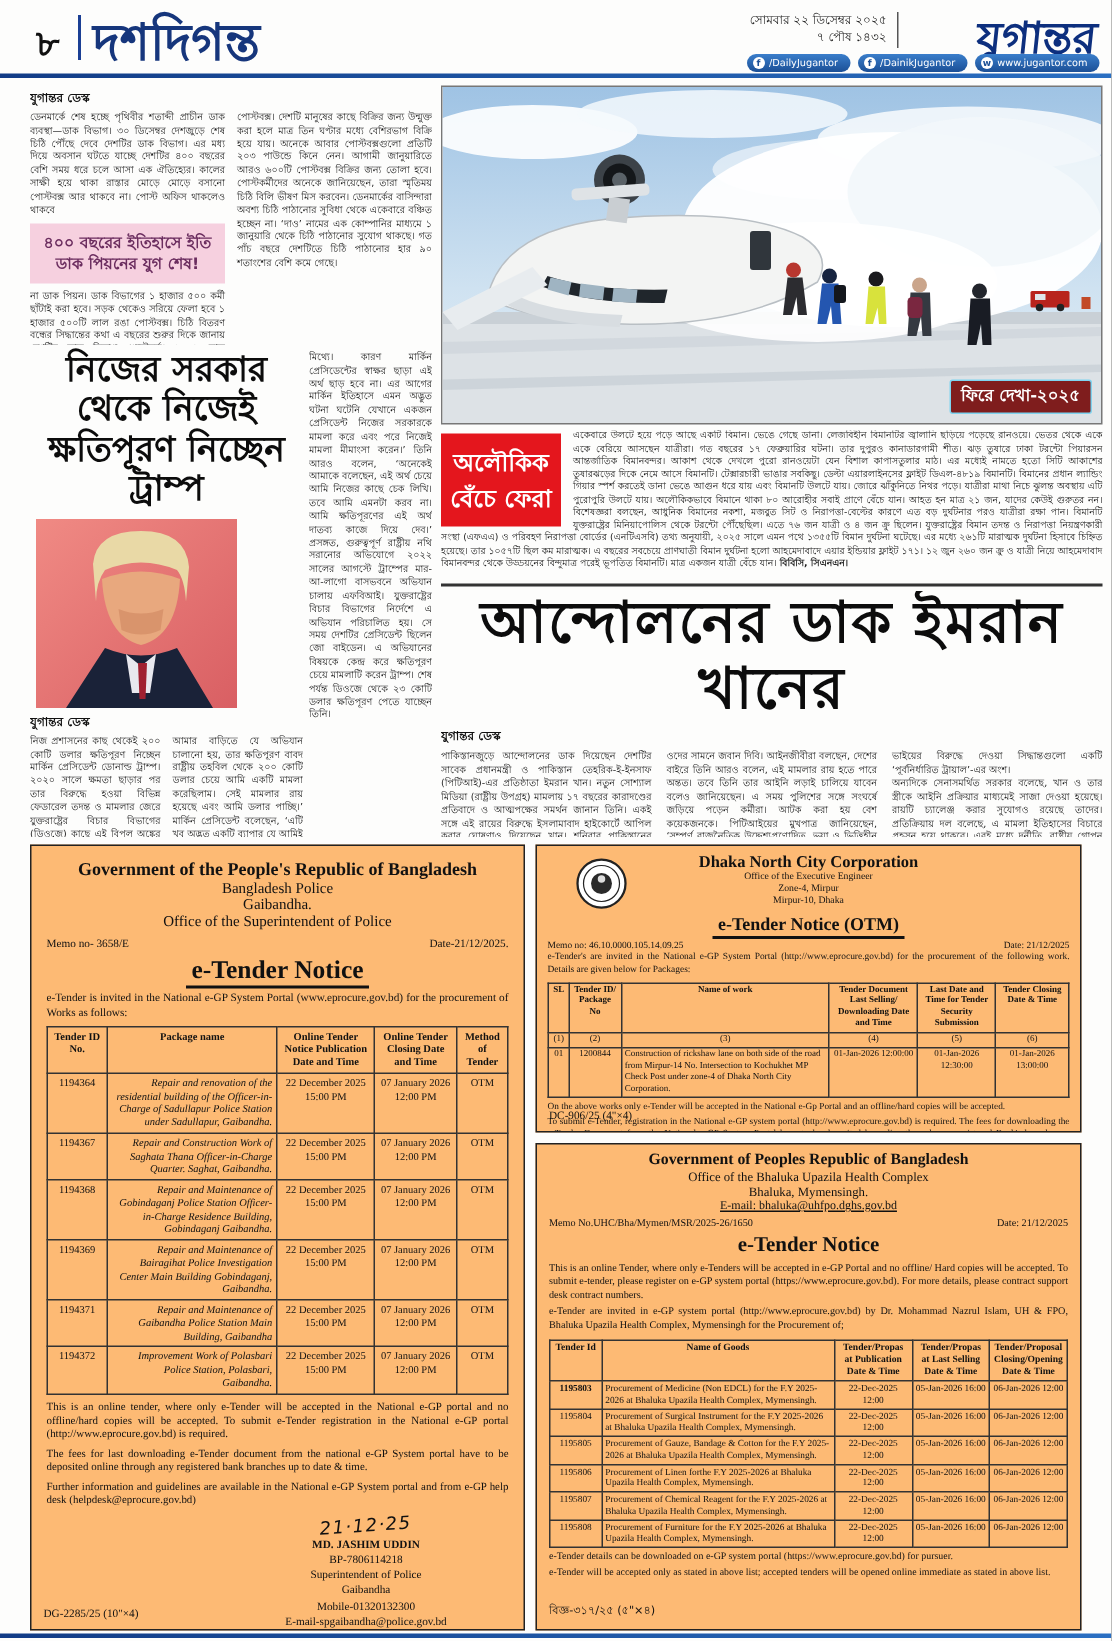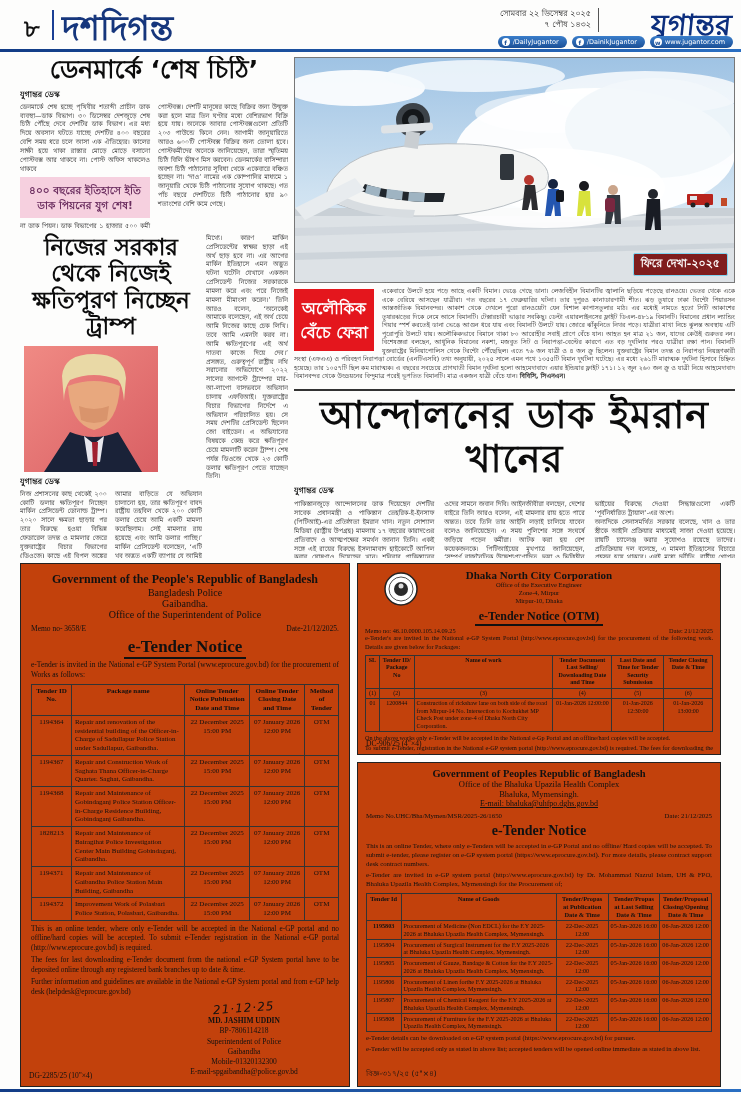--- a/index.html
+++ b/index.html
@@ -59,41 +59,41 @@
             font-weight:bold; font-size:16px; line-height:1.5; padding-top:8px; margin:2px 8px 2px 0; }
   .survive .body-txt { font-size:6.2px; }
   .credit { font-weight:bold; }
 
   .imran { position:absolute; left:294px; top:394px; width:441px; height:164px; overflow:hidden; }
   .imran .headline { font-size:38px; letter-spacing:1px; }
   .imran-cols { column-count:3; column-gap:10px; height:106px; overflow:hidden; margin-top:3px; }
 
   
   .tenders { position:absolute; left:20px; top:563px; width:701px; height:524px; display:flex; gap:7px; }
-  .notice { border:1.5px solid #222; background:#c2410c; position:relative; overflow:hidden; }
+  .notice { border:1.5px solid #222; background:#fdba74; position:relative; overflow:hidden; }
   .center { text-align:center; }
   .org1 { font-size:11.5px; font-weight:bold; }
   .org2 { font-size:10px; }
   .memo-row { display:flex; justify-content:space-between; font-size:7.5px; margin-top:4px; }
   .t-title { font-weight:bold; text-align:center; margin:4px 0 3px 0; }
   .t-title span { border-bottom:2px solid #111; padding:0 4px 1px 4px; }
   .intro { font-size:7.5px; text-align:justify; line-height:1.3; }
   table { border-collapse:collapse; width:100%; margin-top:4px; }
   th, td { border:1px solid #333; font-size:7px; padding:2px 3px; vertical-align:top; text-align:center;
            line-height:1.25; }
   th { font-weight:bold; }
   .notes p { font-size:7.3px; text-align:justify; line-height:1.3; margin-top:3px; }
   .sig { text-align:center; font-size:7.5px; line-height:1.35; margin-left:auto; margin-top:4px; }
   .sig .name { font-weight:bold; }
   .sig-script { font-style:italic; font-size:12px; letter-spacing:1px; transform:rotate(-4deg);
                 display:inline-block; font-family:"DejaVu Sans", sans-serif; }
   .ref { position:absolute; left:8px; bottom:6px; font-size:7.5px; }
 
   .police { width:352px; height:524px; padding:8px 10px; }
-  .police td:nth-child(2) { text-align:left; }
+  .police td:nth-child(2) { text-align:right;font-style:italic; }
   .police .org0 { font-size:12px; }
 
   .right-stack { width:390px; display:flex; flex-direction:column; gap:7px; }
   .dncc { height:192px; padding:5px 7px; }
   .dncc th, .dncc td { font-size:6px; padding:1px 2px; }
   .dncc td:nth-child(3) { text-align:left; }
   .dncc tr.subhead td { text-align:center; }
   .dncc .org1 { font-size:11px; }
   .dncc .org2 { font-size:6.5px; line-height:1.25; }
   .dncc .intro { font-size:6.3px; }
@@ -137,21 +137,20 @@
         </span>
       <span class="pill">
           <span class="ic">w</span>
           <span>www.jugantor.com</span>
         </span>
     </div>
   </div>
   <div class="rule-top"></div>
 
   <div class="art1 bn">
-    <div class="headline">ডেনমার্কে ‘শেষ চিঠি’</div>
     <div class="byline">যুগান্তর ডেস্ক</div>
     <div class="art1-cols">
       <div class="art1-c">
         <div class="body-txt">ডেনমার্কে শেষ হচ্ছে পৃথিবীর শতাব্দী প্রাচীন ডাক ব্যবস্থা—ডাক বিভাগ। ৩০ ডিসেম্বর দেশজুড়ে শেষ চিঠি পৌঁছে দেবে দেশটির ডাক বিভাগ। এর মধ্য দিয়ে অবসান ঘটতে যাচ্ছে দেশটির ৪০০ বছরের বেশি সময় ধরে চলে আসা এক ঐতিহ্যের। কালের সাক্ষী হয়ে থাকা রাস্তার মোড়ে মোড়ে বসানো পোস্টবক্স আর থাকবে না। পোস্ট অফিস থাকলেও থাকবে</div>
         <div class="pinkbox">
           <div>৪০০ বছরের ইতিহাসে ইতি</div>
           <div>ডাক পিয়নের যুগ শেষ!</div>
         </div>
         <div class="body-txt">না ডাক পিয়ন। ডাক বিভাগের ১ হাজার ৫০০ কর্মী ছাঁটাই করা হবে। সড়ক থেকেও সরিয়ে ফেলা হবে ১ হাজার ৫০০টি লাল রঙা পোস্টবক্স। চিঠি বিতরণ বন্ধের সিদ্ধান্তের কথা এ বছরের শুরুর দিকে জানায় দেশটির ডাক বিভাগ—পোস্টনর্ড। ২০০৯ সাল থেকেই ও ডেনমার্কের ডাক বিভাগ একীভূত হয়ে এই প্রতিষ্ঠানটি গড়ে ওঠে। সড়ক থেকে এরই মধ্যে সরিয়ে ফেলা হয়েছে এক হাজারের বিশেষ</div>
       </div>
@@ -315,21 +314,21 @@
               <td>OTM</td>
             </tr>
             <tr>
               <td>1194368</td>
               <td>Repair and Maintenance of Gobindaganj Police Station Officer-in-Charge Residence Building, Gobindaganj Gaibandha.</td>
               <td>22 December 2025 15:00 PM</td>
               <td>07 January 2026 12:00 PM</td>
               <td>OTM</td>
             </tr>
             <tr>
-              <td>1828213</td>
+              <td>1194369</td>
               <td>Repair and Maintenance of Bairagihat Police Investigation Center Main Building Gobindaganj, Gaibandha.</td>
               <td>22 December 2025 15:00 PM</td>
               <td>07 January 2026 12:00 PM</td>
               <td>OTM</td>
             </tr>
             <tr>
               <td>1194371</td>
               <td>Repair and Maintenance of Gaibandha Police Station Main Building, Gaibandha</td>
               <td>22 December 2025 15:00 PM</td>
               <td>07 January 2026 12:00 PM</td>

